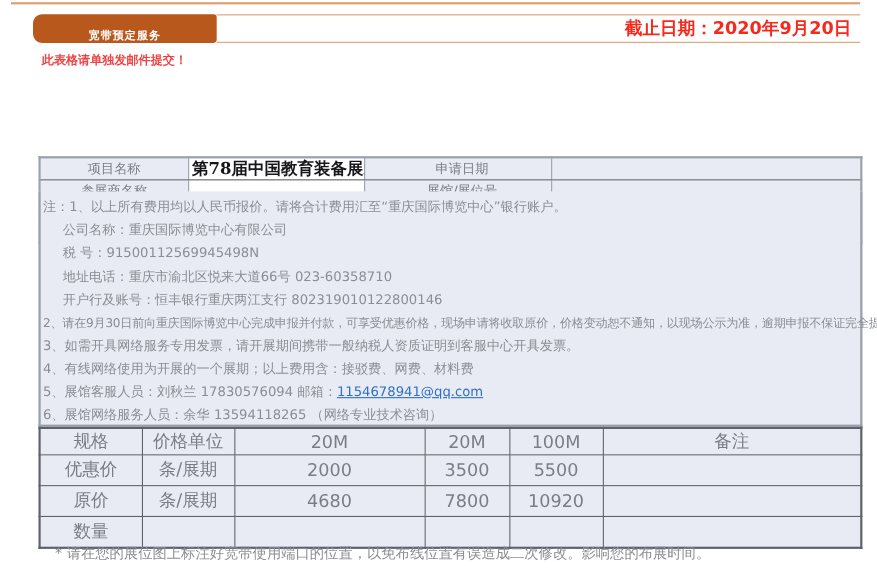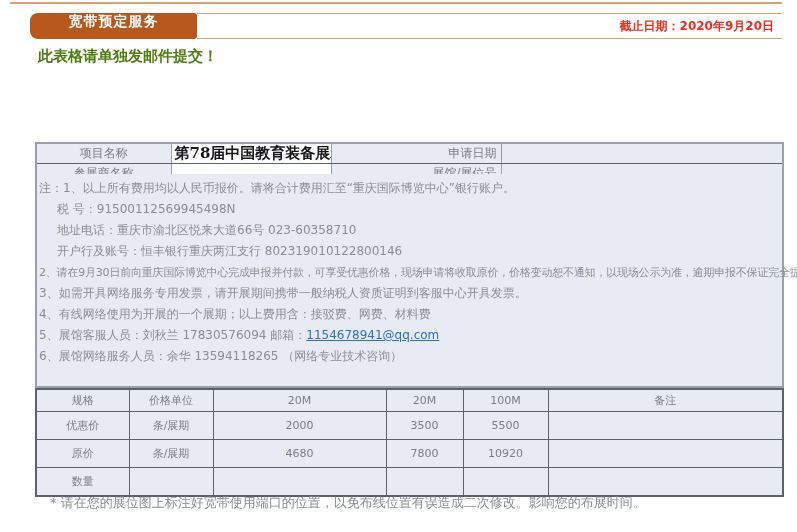--- a/index.html
+++ b/index.html
@@ -5,44 +5,44 @@
   html,body{margin:0;padding:0;background:#fff;}
   #page{
     position:relative;width:797px;height:532px;background:#fff;overflow:hidden;
     font-family:"DejaVu Sans","Liberation Sans",sans-serif;
   }
   
   .topline{position:absolute;left:10px;top:2px;width:772px;height:2px;background:#dda06e;}
   .bar{position:absolute;left:30px;top:13px;width:752px;height:26px;}
   .tab{
     position:absolute;left:0;top:0;width:167px;height:26px;background:#b9581d;
-    border-radius:8px 3px 3px 8px;color:#fff;font-weight:bold;font-size:14px;
-    display:flex;align-items:flex-start;justify-content:center;letter-spacing:1px;
+    border-radius:8px 3px 3px 8px;color:#fff;font-weight:bold;font-size:10px;
+    display:flex;align-items:flex-end;justify-content:center;letter-spacing:1px;
   }
   .bar-rest{
     position:absolute;left:167px;right:0;top:0;height:24px;
     border-top:1px solid #dda06e;border-bottom:1px solid #dda06e;
     display:flex;align-items:center;justify-content:flex-end;padding-right:8px;
   }
-  .deadline{color:#f5291c;font-size:12px;font-weight:bold;}
+  .deadline{color:#f5291c;font-size:16px;font-weight:bold;}
   
-  .alert{position:absolute;left:38px;top:47px;color:#4d7c0f;font-size:15px;font-weight:bold;}
+  .alert{position:absolute;left:38px;top:47px;color:#ef4444;font-size:11px;font-weight:bold;}
   .intro{position:absolute;left:38px;top:78px;color:#9a9a9a;font-size:12px;}
   
   table{border-collapse:collapse;table-layout:fixed;}
   .formtbl{position:absolute;left:35px;top:97px;width:747px;}
   .formtbl td{
     height:18px;background:#e9ebf4;font-size:12px;color:#7a7d85;
     border-left:1px solid #9aa0ab;border-right:1px solid #9aa0ab;
     border-top:1px solid #5d6169;border-bottom:1px solid #5d6169;
     padding:0 4px;overflow:hidden;white-space:nowrap;
   }
   .formtbl{border:2px solid #9aa0ab;margin-top:45px;}
   .formtbl .lab1{text-align:center;}
-  .formtbl .lab2{text-align:right;padding-left:12px;}
+  .formtbl .lab2{text-align:center;padding-left:12px;}
   .formtbl .val{background:#fff;}
   .formtbl .val-strong{
     background:#fff;font-family:"DejaVu Serif","Liberation Serif",serif;
     font-weight:bold;font-size:15px;color:#17171a;padding-left:3px;
   }
   .formtbl .input-cell{
     background:#fff;border:1px solid #3a3f46;
     font-family:"DejaVu Serif","Liberation Serif",serif;font-size:13px;color:#222;
     padding-left:4px;
   }
@@ -52,21 +52,21 @@
     background:#e9ebf4;border:2px solid #9aa0ab;border-top:none;
     padding:4px 0 0 2px;color:#8a8d93;font-size:12px;
   }
   .notes .line{line-height:21px;white-space:nowrap;}
   .notes .indent{padding-left:18px;}
   .notes .tight{font-size:11px;letter-spacing:-0.2px;}
   .notes a{color:#2e6fc8;text-decoration:underline;}
   
   .pricetbl{position:absolute;left:35px;top:388px;width:747px;border:2px solid #5d6169;}
   .pricetbl td,.pricetbl th{
-    background:#e9ebf4;font-size:11px;color:#7a7d85;font-weight:normal;
+    background:#e9ebf4;font-size:16px;color:#7a7d85;font-weight:normal;
     text-align:center;border:1px solid #5d6169;overflow:hidden;white-space:nowrap;
   }
   .pricetbl .hrow td{height:19px;}
   .pricetbl .drow td{height:25px;}
   
   .footer{position:absolute;left:50px;top:494px;color:#8a8d93;font-size:13px;}
 </style>
 </head>
 <body>
 
@@ -115,20 +115,21 @@
         <td class="lab1">申请兆数</td>
         <td class="input-cell">20M</td>
         <td class="lab2">金额</td>
         <td></td>
       </tr>
     </tbody>
   </table>
 
   <div class="notes">
     <div class="line">注：1、以上所有费用均以人民币报价。请将合计费用汇至“重庆国际博览中心”银行账户。</div>
+    <div class="line indent">公司名称：重庆国际博览中心有限公司</div>
     <div class="line indent">税  号：91500112569945498N</div>
     <div class="line indent">地址电话：重庆市渝北区悦来大道66号   023-60358710</div>
     <div class="line indent">开户行及账号：恒丰银行重庆两江支行 802319010122800146</div>
     <div class="line tight">2、请在9月30日前向重庆国际博览中心完成申报并付款，可享受优惠价格，现场申请将收取原价，价格变动恕不通知，以现场公示为准，逾期申报不保证完全提供。</div>
     <div class="line">3、如需开具网络服务专用发票，请开展期间携带一般纳税人资质证明到客服中心开具发票。</div>
     <div class="line">4、有线网络使用为开展的一个展期；以上费用含：接驳费、网费、材料费</div>
     <div class="line">
       <span>5、展馆客服人员：刘秋兰 17830576094    邮箱：</span><a href="#">1154678941@qq.com</a>
     </div>
     <div class="line">6、展馆网络服务人员：余华 13594118265 （网络专业技术咨询）</div>

